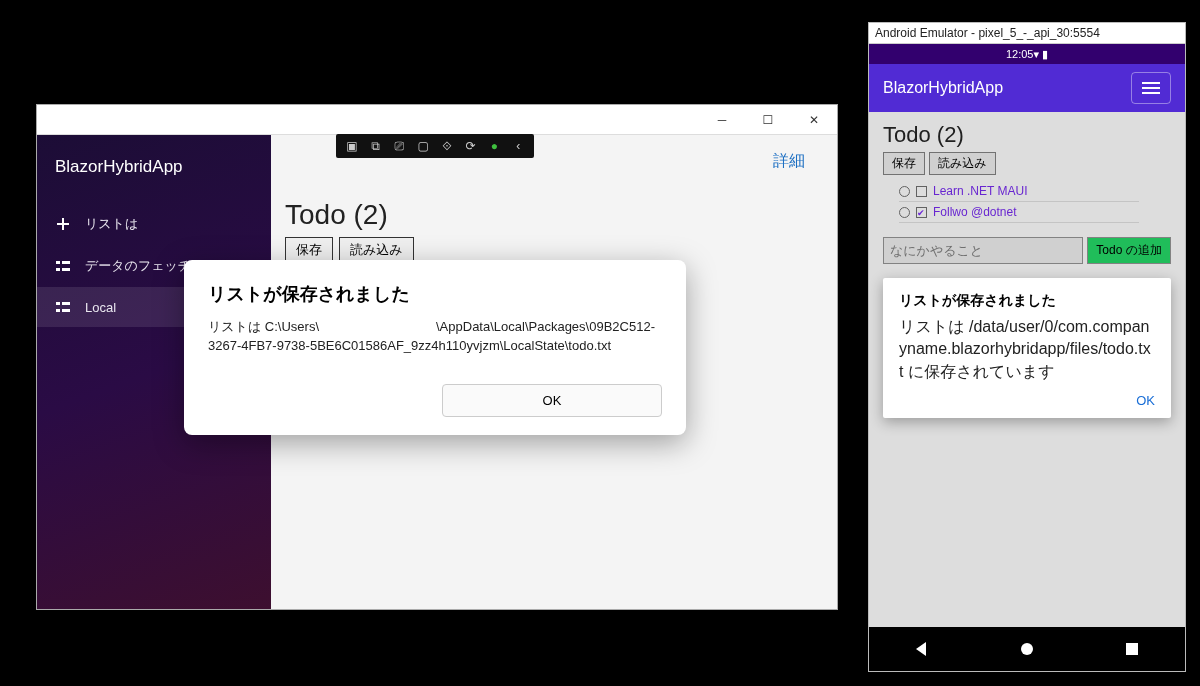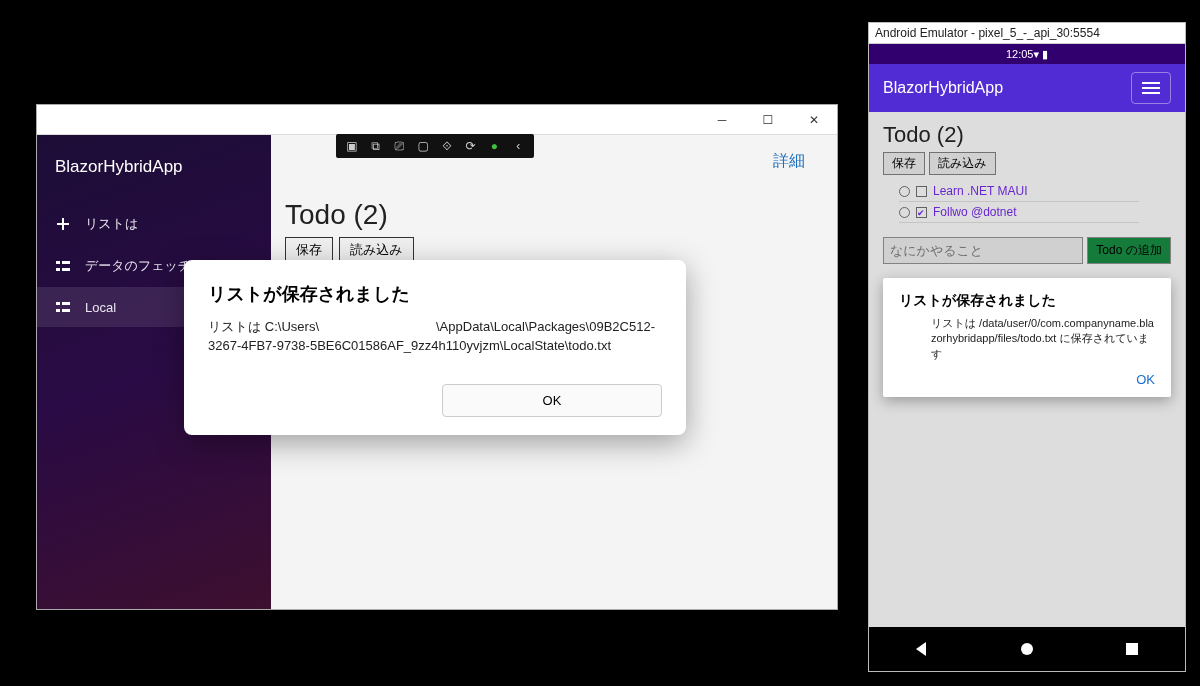--- a/index.html
+++ b/index.html
@@ -47,25 +47,25 @@
   .and-title { font-size: 22px; color: #222; }
   .and-btnrow { margin-top: 4px; display: flex; gap: 4px; }
   .and-btn { border: 1px solid #777; background: #d9d9d9; padding: 2px 8px; font-size: 12px; }
   .and-list { margin: 6px 0 0 16px; font-size: 12px; color: #6d28d9; }
   .and-list li { list-style: none; display: flex; align-items: center; gap: 6px; padding: 3px 0; border-bottom: 1px solid #ccc; width: 240px; }
   .and-list .r { width: 11px; height: 11px; border: 1px solid #666; border-radius: 50%; }
   .and-list .c { width: 11px; height: 11px; border: 1px solid #666; }
   .and-list .c.checked::after { content:"✔"; font-size:9px; position:relative; top:-3px; }
   .and-addrow { margin-top: 14px; display: flex; gap: 4px; }
   .and-input { flex: 1; border: 1px solid #888; padding: 4px 6px; font-size: 13px; background: #d9d9d9; color:#555; }
-  .and-add { border: 1px solid #888; background: #15803d; padding: 4px 8px; font-size: 12px; }
+  .and-add { border: 1px solid #888; background: #22c55e; padding: 4px 8px; font-size: 12px; }
 
   .and-dialog { position: absolute; left: 14px; top: 166px; right: 14px; background: #fff; border-radius: 2px; box-shadow: 0 4px 14px rgba(0,0,0,.3); padding: 14px 16px 10px; }
   .and-dialog h4 { font-size: 14px; font-weight: 600; margin-bottom: 6px; }
-  .and-dialog p { font-size: 11px; line-height: 1.4; color: #222; word-break: break-all; margin-left: 32px; }
+  .and-dialog p { font-size: 16px; line-height: 1.4; color: #222; word-break: break-all; }
   .and-dialog .ok { text-align: right; margin-top: 10px; color: #186dd6; font-size: 13px; font-weight: 500; }
 
   .and-nav { height: 44px; background: #000; display: flex; align-items: center; justify-content: space-around; color: #fff; }
   .and-nav .n { width: 18px; height: 18px; }
 
   svg { display:block; }
 </style>
 </head>
 <body>
 

